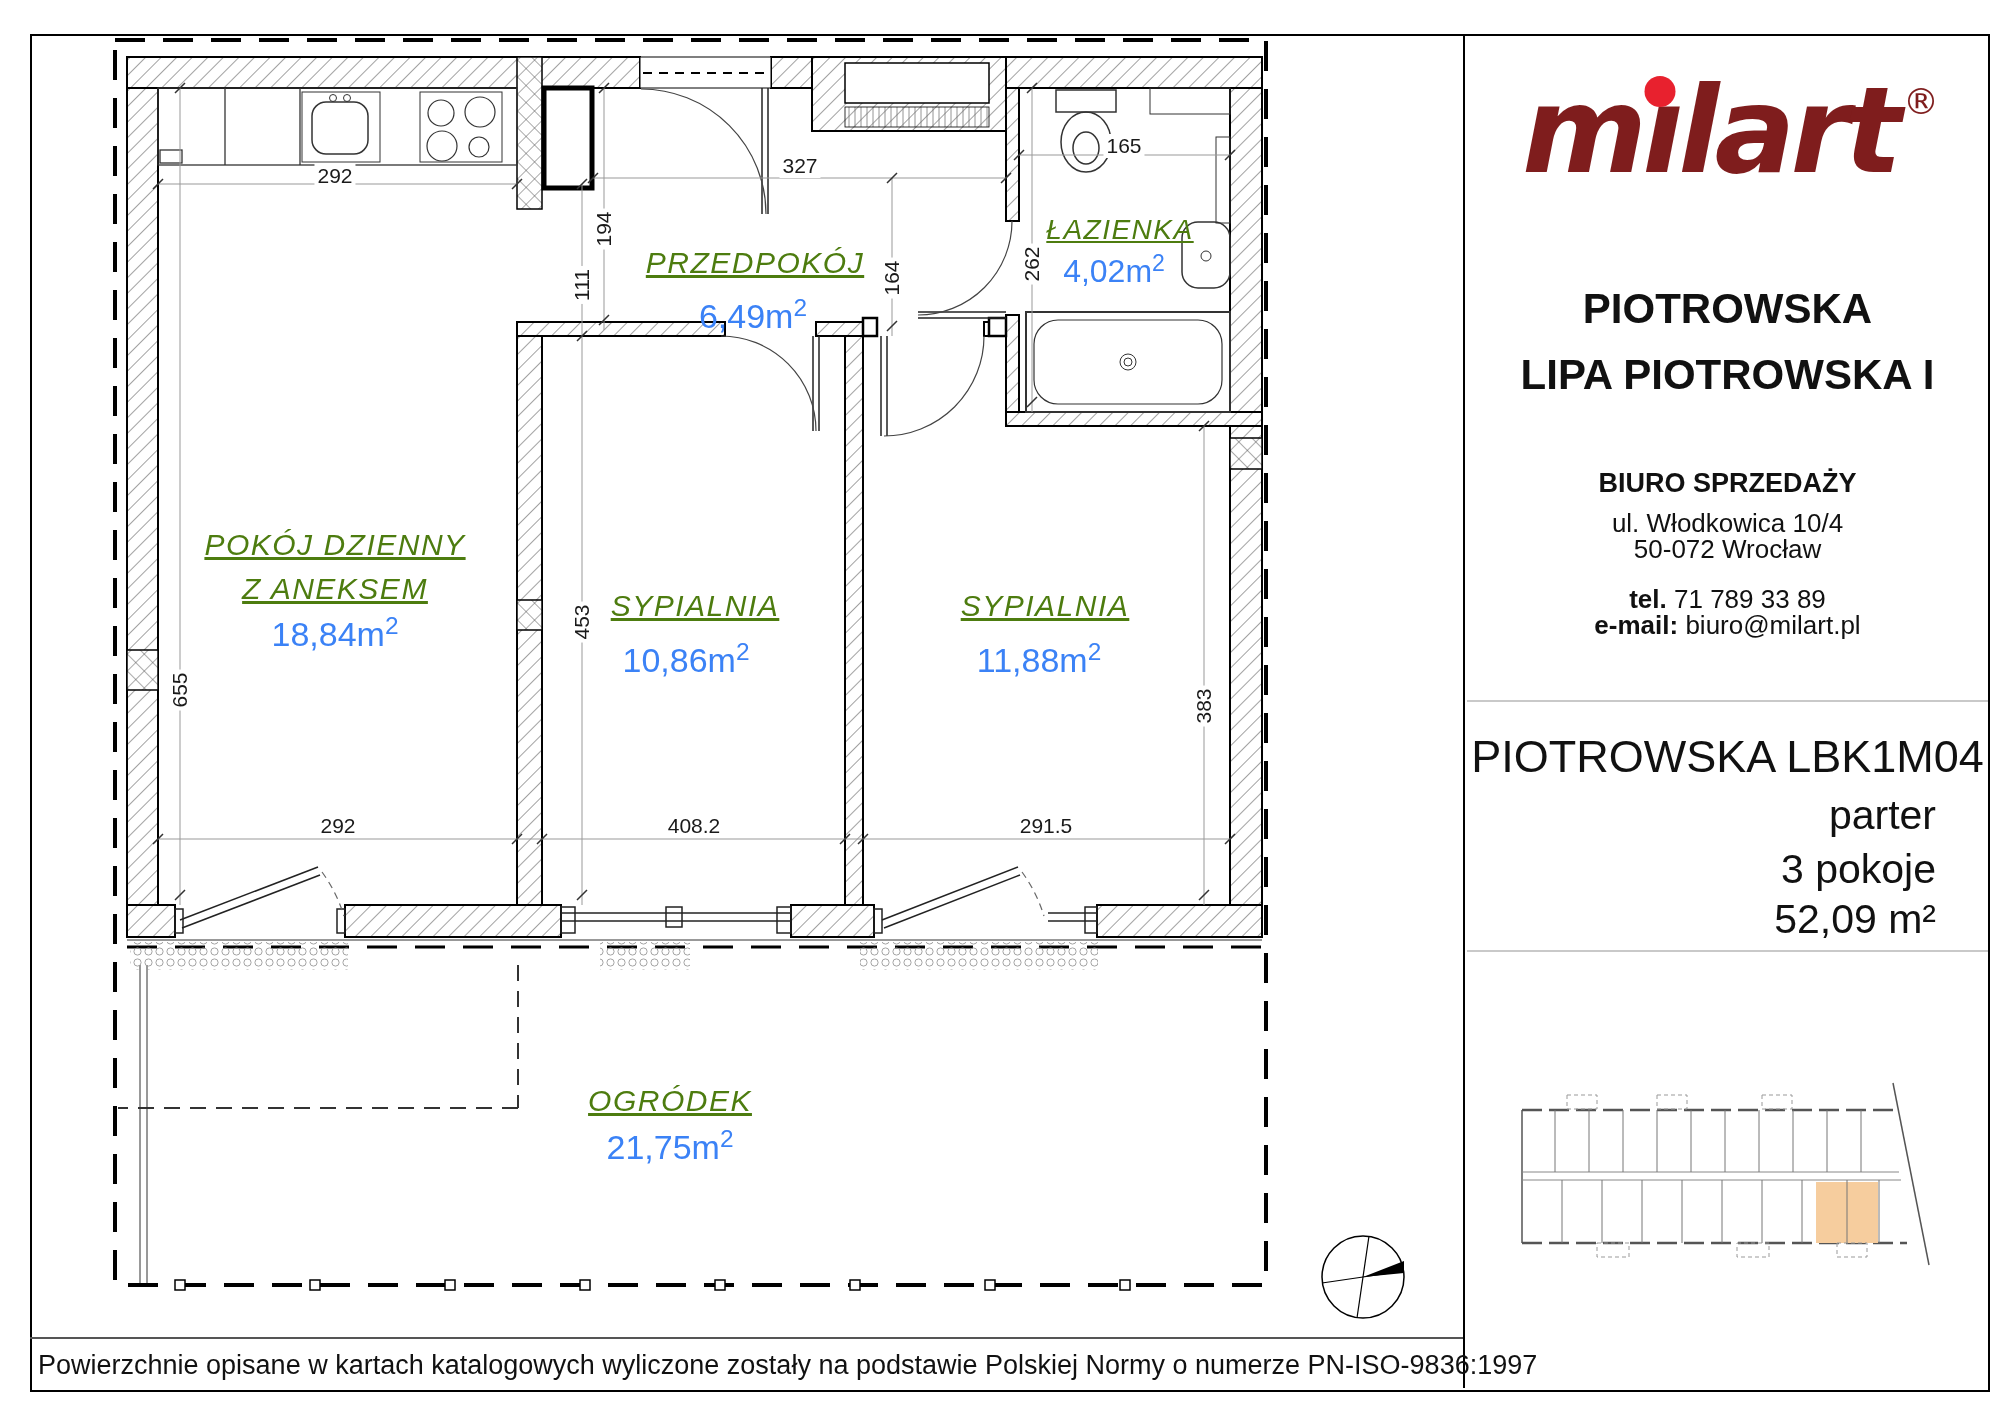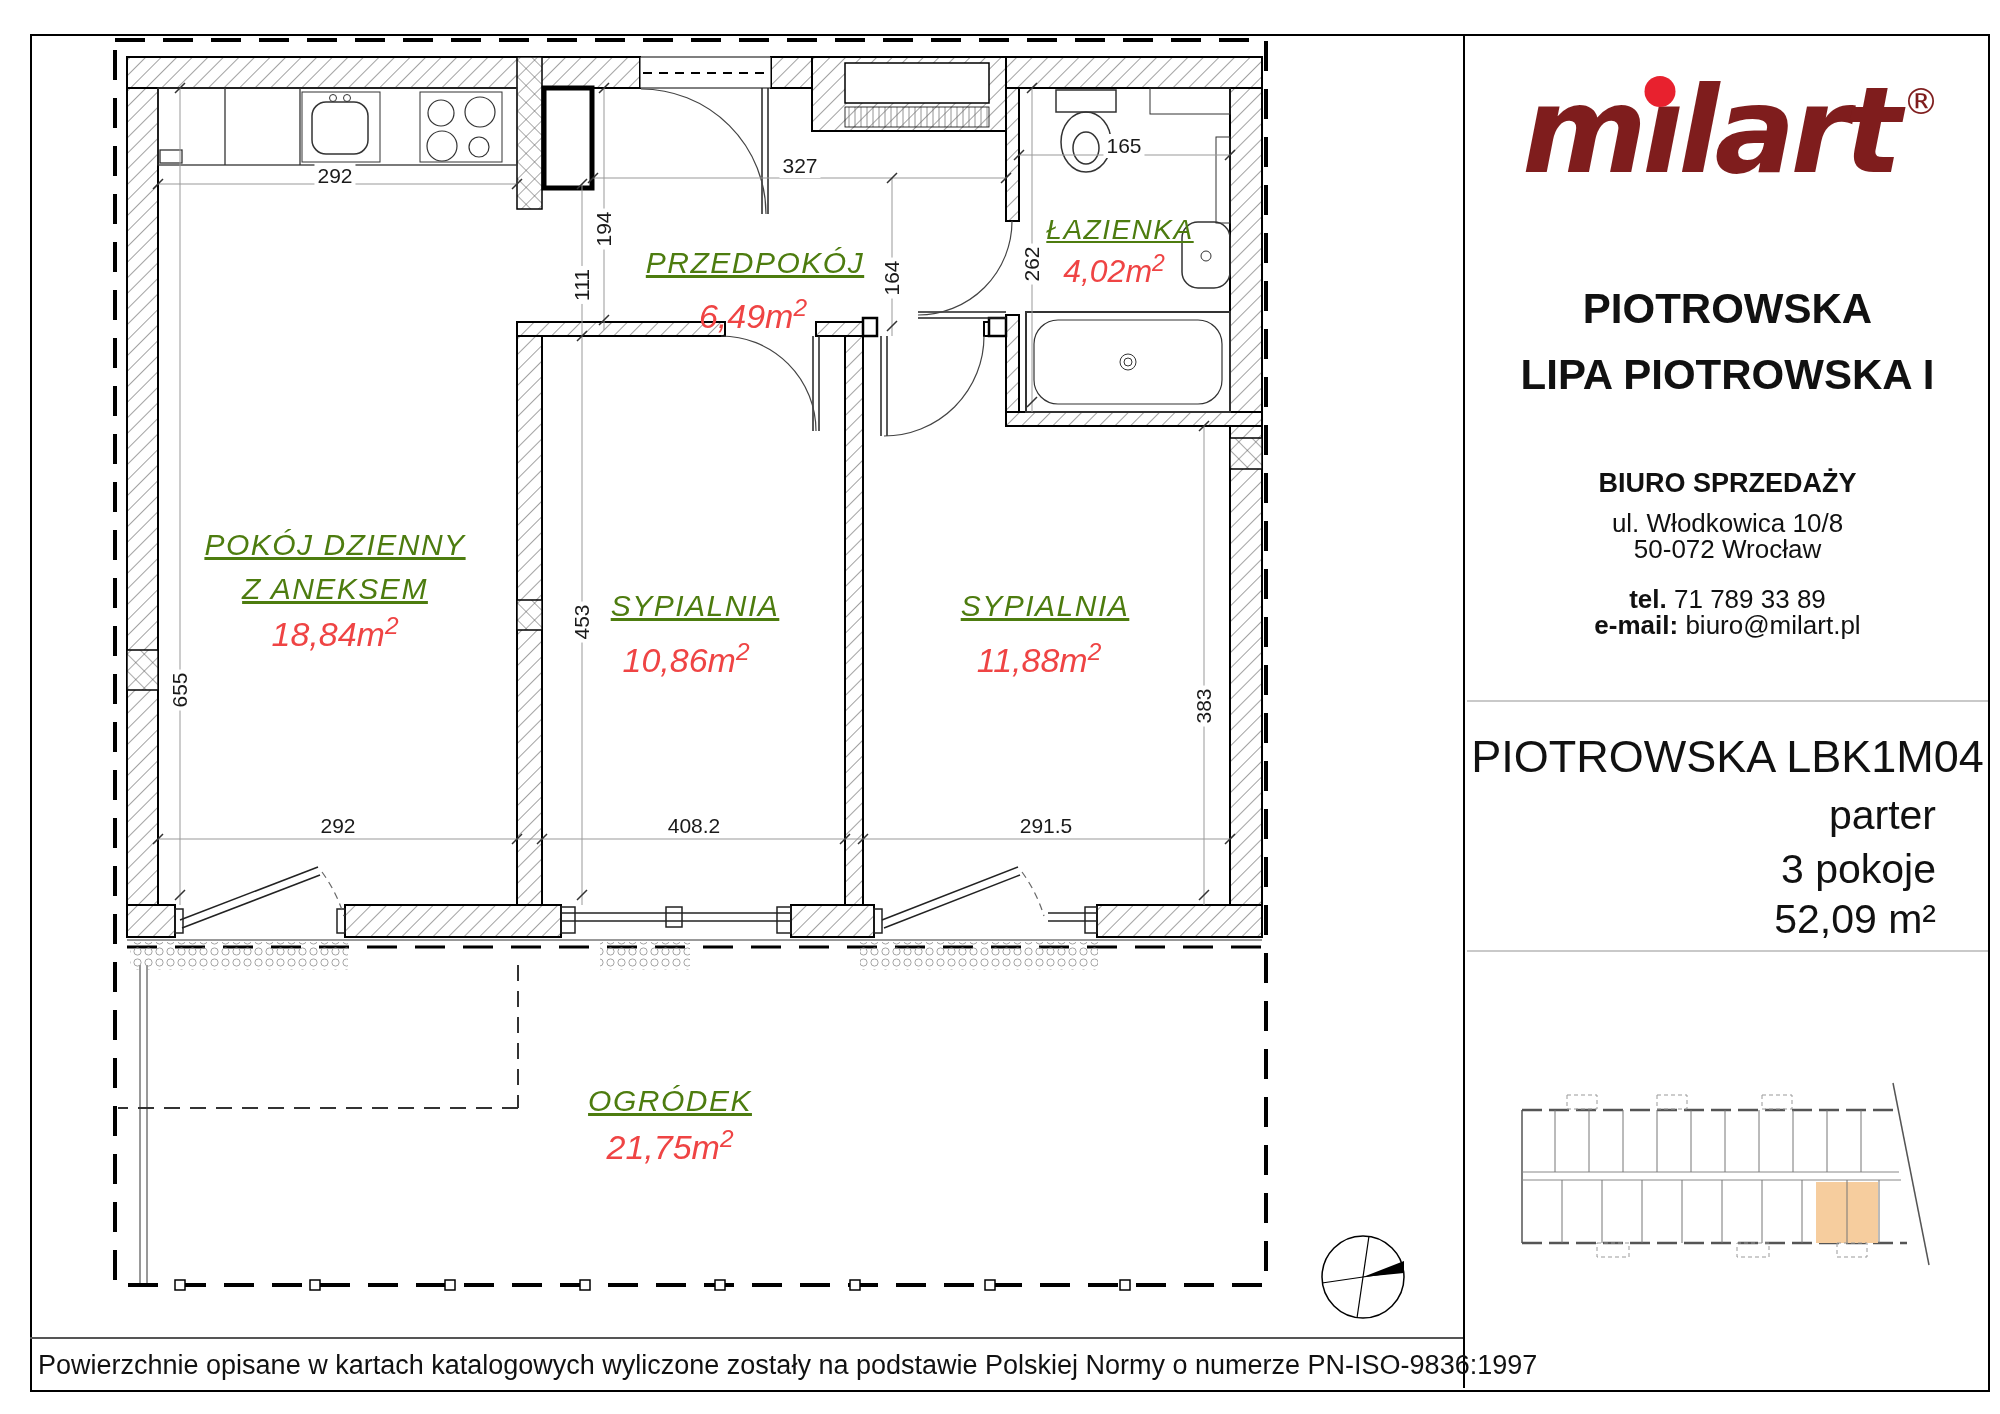--- a/index.html
+++ b/index.html
@@ -4,22 +4,22 @@
 <style>
   html,body{margin:0;padding:0;background:#fff;}
   .page{position:relative;width:2000px;height:1414px;background:#fff;overflow:hidden;
         font-family:"Liberation Sans",sans-serif;color:#111;}
   .frame{position:absolute;left:30px;top:34px;width:1956px;height:1354px;border:2px solid #000;}
   svg{position:absolute;left:0;top:0;}
 
   
   .room-name{position:absolute;font-style:italic;font-size:30px;letter-spacing:1.5px;
              white-space:nowrap;transform:translate(-50%,-50%);color:#4d7c0f;text-decoration:underline;}
-  .room-area{position:absolute;font-style:italic;font-size:34px;white-space:nowrap;
-             transform:translate(-50%,-50%);color:#ef4444;}
+  .room-area{position:absolute;font-size:34px;white-space:nowrap;
+             transform:translate(-50%,-50%);color:#3b82f6;}
   .a-sup{font-size:0.72em;vertical-align:super;}
   .dim{position:absolute;font-size:21px;color:#1a1a1a;background:#fff;padding:0 3px;
        white-space:nowrap;transform:translate(-50%,-50%);}
   .dim.rot{transform:translate(-50%,-50%) rotate(-90deg);}
 
   
   .sidebar{position:absolute;left:1463px;top:34px;width:525px;height:1354px;border-left:2px solid #000;}
   .sb-c{position:absolute;left:0;width:100%;text-align:center;white-space:nowrap;}
   .sb-r{position:absolute;right:54px;text-align:right;white-space:nowrap;}
   .logo{top:42px;font-weight:900;font-size:120px;line-height:110px;letter-spacing:-5px;
@@ -277,21 +277,21 @@
   <div class="dim" style="left:694px;top:826px;background:none;">408.2</div>
   <div class="dim" style="left:1046px;top:826px;background:none;">291.5</div>
 
   <div class="sidebar">
     <div class="sb-c logo"><span>m</span><span class="logo-i"><span>ı</span><span class="logo-dot" style="background:#e8212e"></span></span><span>lart</span><span class="logo-reg">®</span></div>
 
     <div class="sb-c inv" style="top:247px;">PIOTROWSKA</div>
     <div class="sb-c inv" style="top:313px;">LIPA PIOTROWSKA I</div>
 
     <div class="sb-c sb-h" style="top:434px;">BIURO SPRZEDAŻY</div>
-    <div class="sb-c sb-t" style="top:475px;">ul. Włodkowica 10/8</div>
+    <div class="sb-c sb-t" style="top:475px;">ul. Włodkowica 10/4</div>
     <div class="sb-c sb-t" style="top:501px;">50-072 Wrocław</div>
 
     <div class="sb-c sb-t" style="top:551px;"><b>tel.</b> <span>71 789 33 89</span></div>
     <div class="sb-c sb-t" style="top:577px;"><b>e-mail:</b> <span>biuro@milart.pl</span></div>
 
     <div class="sb-divider" style="top:666px;"></div>
 
     <div class="sb-c apt-title" style="top:695px;">PIOTROWSKA LBK1M04</div>
     <div class="sb-r apt-line" style="top:755px;">parter</div>
     <div class="sb-r apt-line" style="top:809px;">3 pokoje</div>

